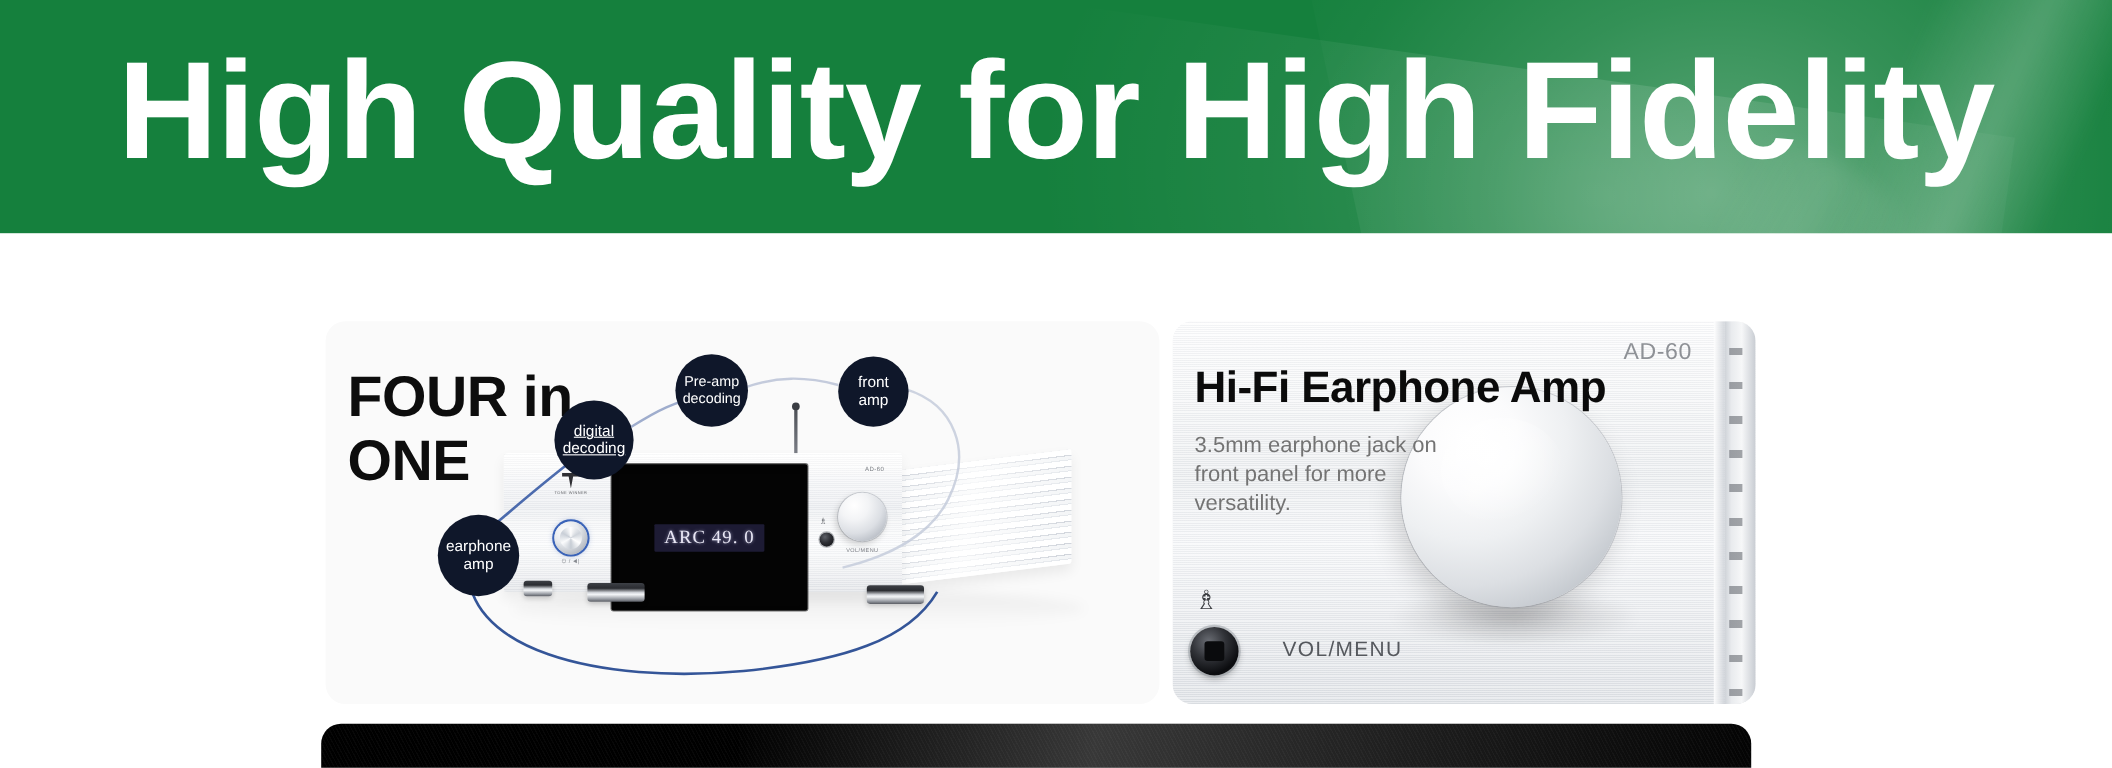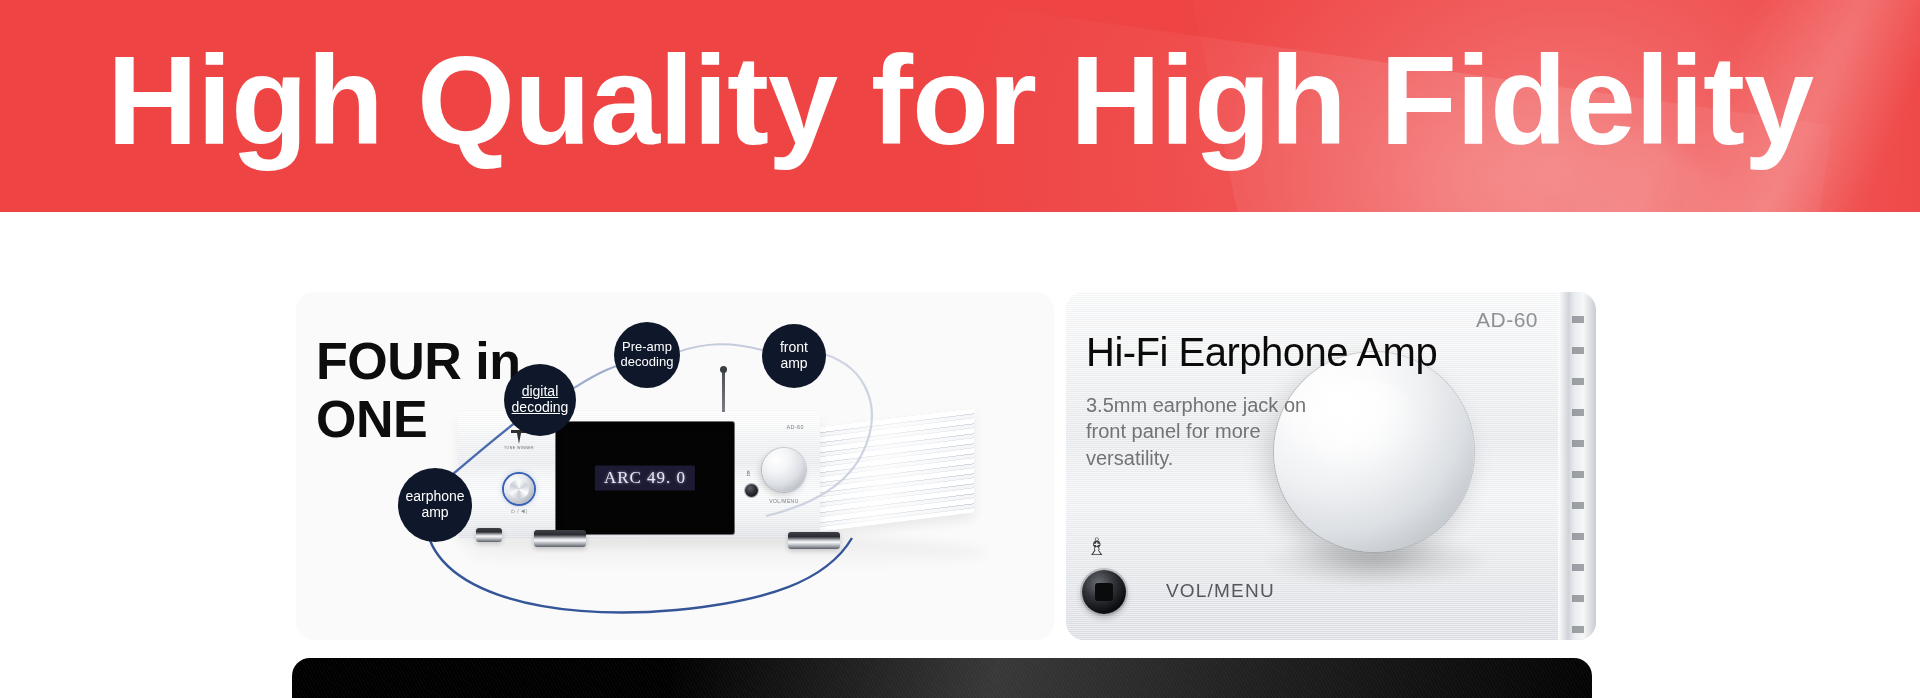--- a/index.html
+++ b/index.html
@@ -5,21 +5,21 @@
   * { margin:0; padding:0; box-sizing:border-box; }
   html,body{ background:#ffffff; }
   body{
     width:1920px; height:698px; position:relative; overflow:hidden;
     font-family:"Liberation Sans", sans-serif;
   }
 
   
   .hero{
     position:absolute; left:0; top:0; width:1920px; height:212px;
-    background:#ef4444; overflow:hidden;
+    background:#15803d; overflow:hidden;
   }
   .hero-glow-a{
     position:absolute; right:-60px; top:-220px; width:760px; height:620px;
     background:radial-gradient(ellipse at 42% 62%, rgba(255,255,255,.30) 0%, rgba(255,255,255,.13) 32%, rgba(255,255,255,.03) 58%, rgba(255,255,255,0) 74%);
     transform:rotate(-12deg);
   }
   .hero-glow-b{
     position:absolute; right:120px; top:60px; width:900px; height:520px;
     background:radial-gradient(ellipse at 60% 20%, rgba(255,255,255,.16) 0%, rgba(255,255,255,.05) 40%, rgba(255,255,255,0) 68%);
     transform:rotate(8deg);
@@ -100,21 +100,21 @@
   }
   .amp-power::after{
     content:""; position:absolute; inset:5px; border-radius:50%;
     background:conic-gradient(#fdfdfd,#cfd4db,#ffffff,#c6ccd4,#fafbfc,#c9cfd7,#ffffff);
   }
   .amp-power-label{
     position:absolute; left:44px; top:96px; width:34px; text-align:center;
     font-size:5px; color:#878a90; letter-spacing:.5px;
   }
   .amp-screen{
-    position:absolute; left:98px; top:10px; width:178px; height:112px;
+    position:absolute; left:98px; top:10px; width:178px; height:133px;
     background:#040404; border-radius:2px;
     box-shadow:0 0 0 1px rgba(0,0,0,.55), 0 2px 6px rgba(0,0,0,.25) inset;
     text-align:center;
   }
   .amp-screen-text{
     position:absolute; left:50%; top:50%; transform:translate(-50%,-50%);
     background:#1d1b34; color:#e9e7f4; font-family:"Liberation Serif", serif;
     font-size:17px; letter-spacing:1px; padding:2px 9px 3px; white-space:nowrap;
     border-radius:1px; text-shadow:0 0 3px rgba(220,220,255,.7);
   }
@@ -218,21 +218,21 @@
       rgba(90,94,101,.55) 24px, rgba(90,94,101,.55) 31px);
   }
   .hifi-fins-gap{
     position:absolute; right:28px; top:0; width:10px; height:348px;
     background:linear-gradient(to right, rgba(255,255,255,.9), rgba(205,209,215,.85));
   }
   .hifi-model{
     position:absolute; right:58px; top:16px; font-size:21px; color:#8e9196; letter-spacing:.5px; z-index:5;
   }
   .hifi-title{
-    position:absolute; left:20px; top:38px; font-size:40px; font-weight:normal;
+    position:absolute; left:20px; top:38px; font-size:40px; font-weight:bold;
     color:#0b0b0b; letter-spacing:-.5px; white-space:nowrap; z-index:5;
   }
   .hifi-body{
     position:absolute; left:20px; top:100px; width:230px; font-size:20px;
     color:#737373; line-height:1.32; z-index:5;
   }
   .hifi-knob{
     position:absolute; left:208px; top:60px; width:200px; height:200px; border-radius:50%;
     background:
       radial-gradient(circle at 30% 24%, #ffffff 0%, #fbfbfc 22%, #eef0f2 44%, #dcdfe3 64%, #c0c5cb 84%, #aeb3ba 100%);

